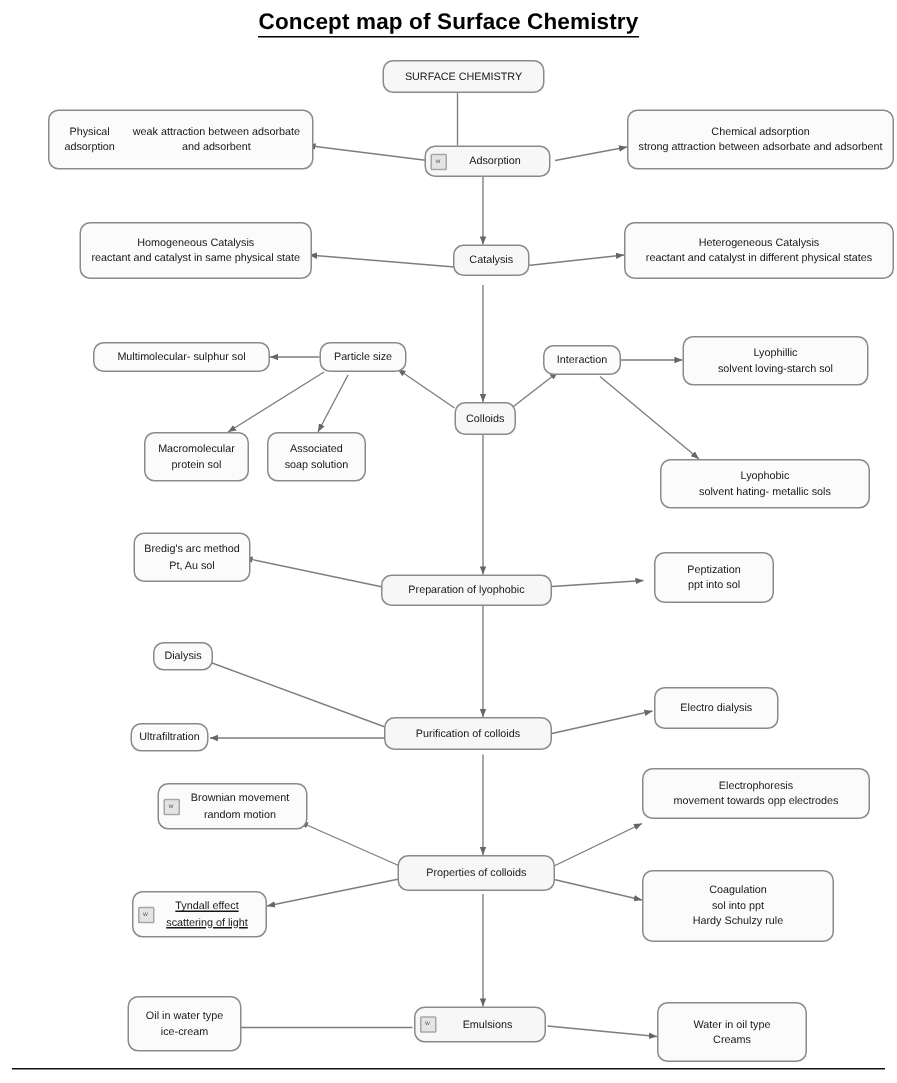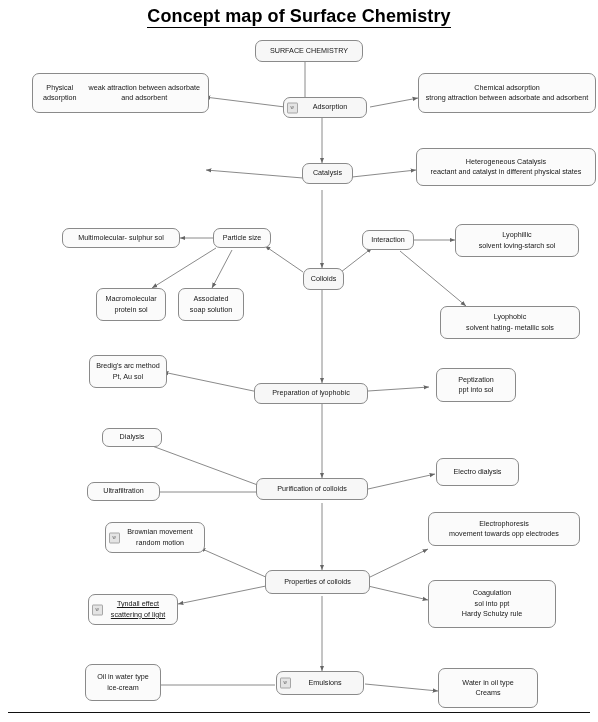--- a/index.html
+++ b/index.html
@@ -21,21 +21,21 @@
     width: 598px;
     height: 722px;
     background: #ffffff;
   }
   #title {
     position: absolute;
     left: 0;
     top: 6px;
     width: 598px;
     text-align: center;
-    font-size: 18px;
+    font-size: 15px;
     font-weight: bold;
     letter-spacing: 0.1px;
     color: #000000;
   }
   #title span.ul {
     border-bottom: 1.6px solid #000000;
     padding-bottom: 1px;
   }
   #diagram {
     position: absolute;
@@ -184,20 +184,24 @@
 
   <div class="node wrapok" style="left:418px; top:73px; width:178px; height:40px; flex-direction:column;">
     <span class="line">Chemical adsorption</span>
     <span class="line">strong attraction between adsorbate and adsorbent</span>
   </div>
 
   <div class="node central" style="left:302px; top:163px; width:51px; height:21px;">
     <span class="label">Catalysis</span>
   </div>
 
+  <div class="node wrapok" style="left:53px; top:148px; width:155px; height:38px; flex-direction:column;">
+    <span class="line">Homogeneous Catalysis</span>
+    <span class="line">reactant and catalyst in same physical state</span>
+  </div>
 
   <div class="node wrapok" style="left:416px; top:148px; width:180px; height:38px; flex-direction:column;">
     <span class="line">Heterogeneous Catalysis</span>
     <span class="line">reactant and catalyst in different physical states</span>
   </div>
 
   <div class="node central" style="left:303px; top:268px; width:41px; height:22px;">
     <span class="label">Colloids</span>
   </div>
 
@@ -244,25 +248,25 @@
 
   <div class="node wrapok" style="left:436px; top:368px; width:80px; height:34px; flex-direction:column;">
     <span class="line">Peptization</span>
     <span class="line">ppt into sol</span>
   </div>
 
   <div class="node central" style="left:256px; top:478px; width:112px; height:22px;">
     <span class="label">Purification of colloids</span>
   </div>
 
-  <div class="node" style="left:102px; top:428px; width:60px; height:19px;">
+  <div class="node" style="left:102px; top:428px; width:40px; height:19px;">
     <span class="label">Dialysis</span>
   </div>
 
-  <div class="node" style="left:87px; top:482px; width:73px; height:19px;">
+  <div class="node" style="left:87px; top:482px; width:52px; height:19px;">
     <span class="label">Ultrafiltration</span>
   </div>
 
   <div class="node" style="left:436px; top:458px; width:83px; height:28px;">
     <span class="label">Electro dialysis</span>
   </div>
 
   <div class="node central" style="left:265px; top:570px; width:105px; height:24px;align-items:center;">
     <span class="label">Properties of colloids</span>
   </div>

